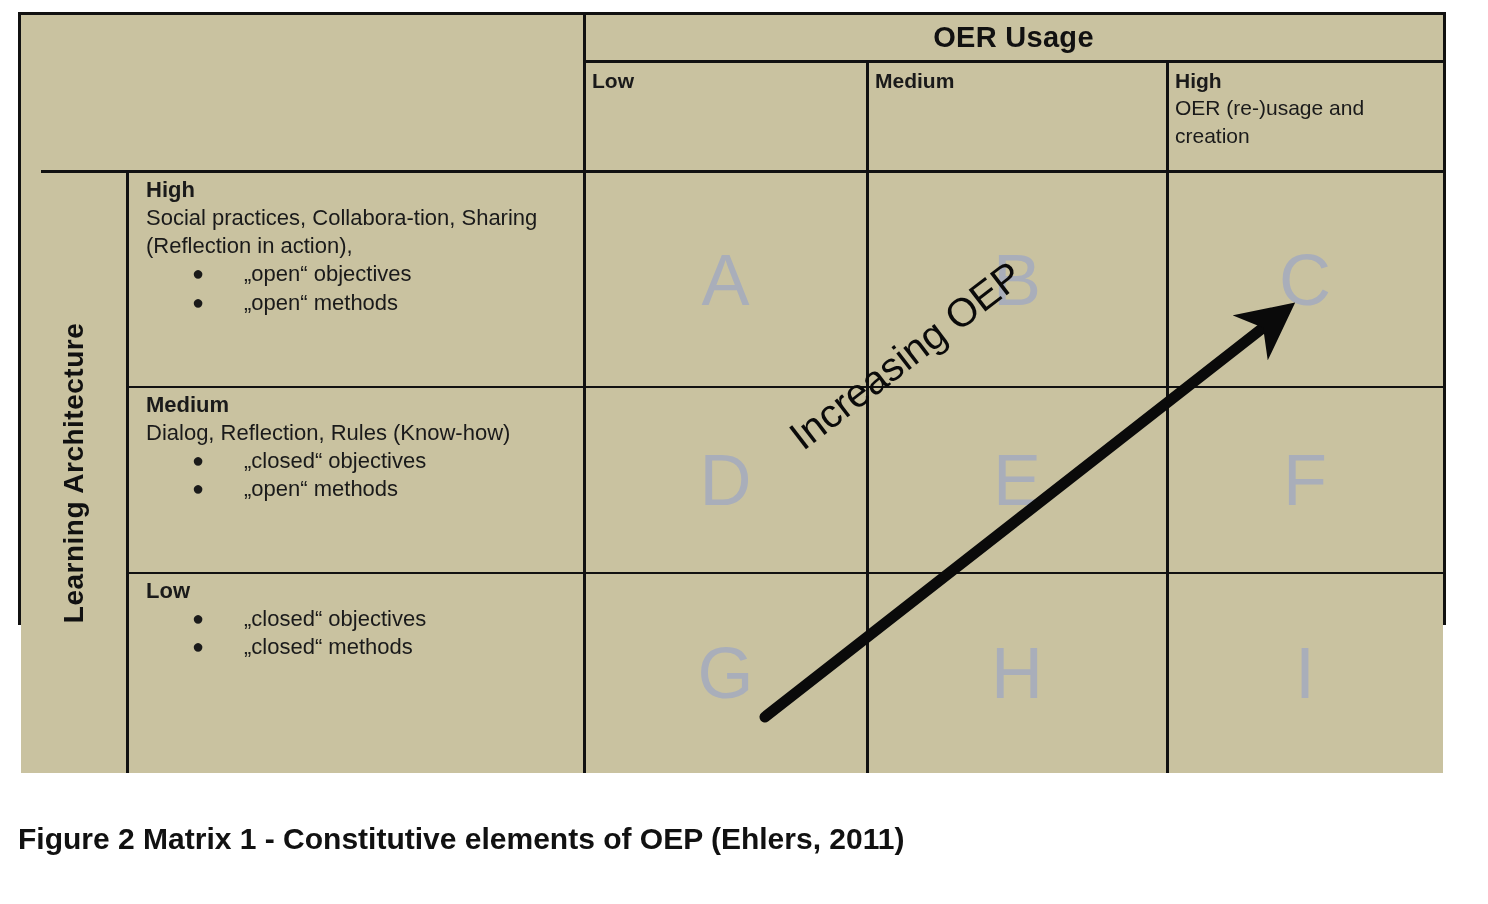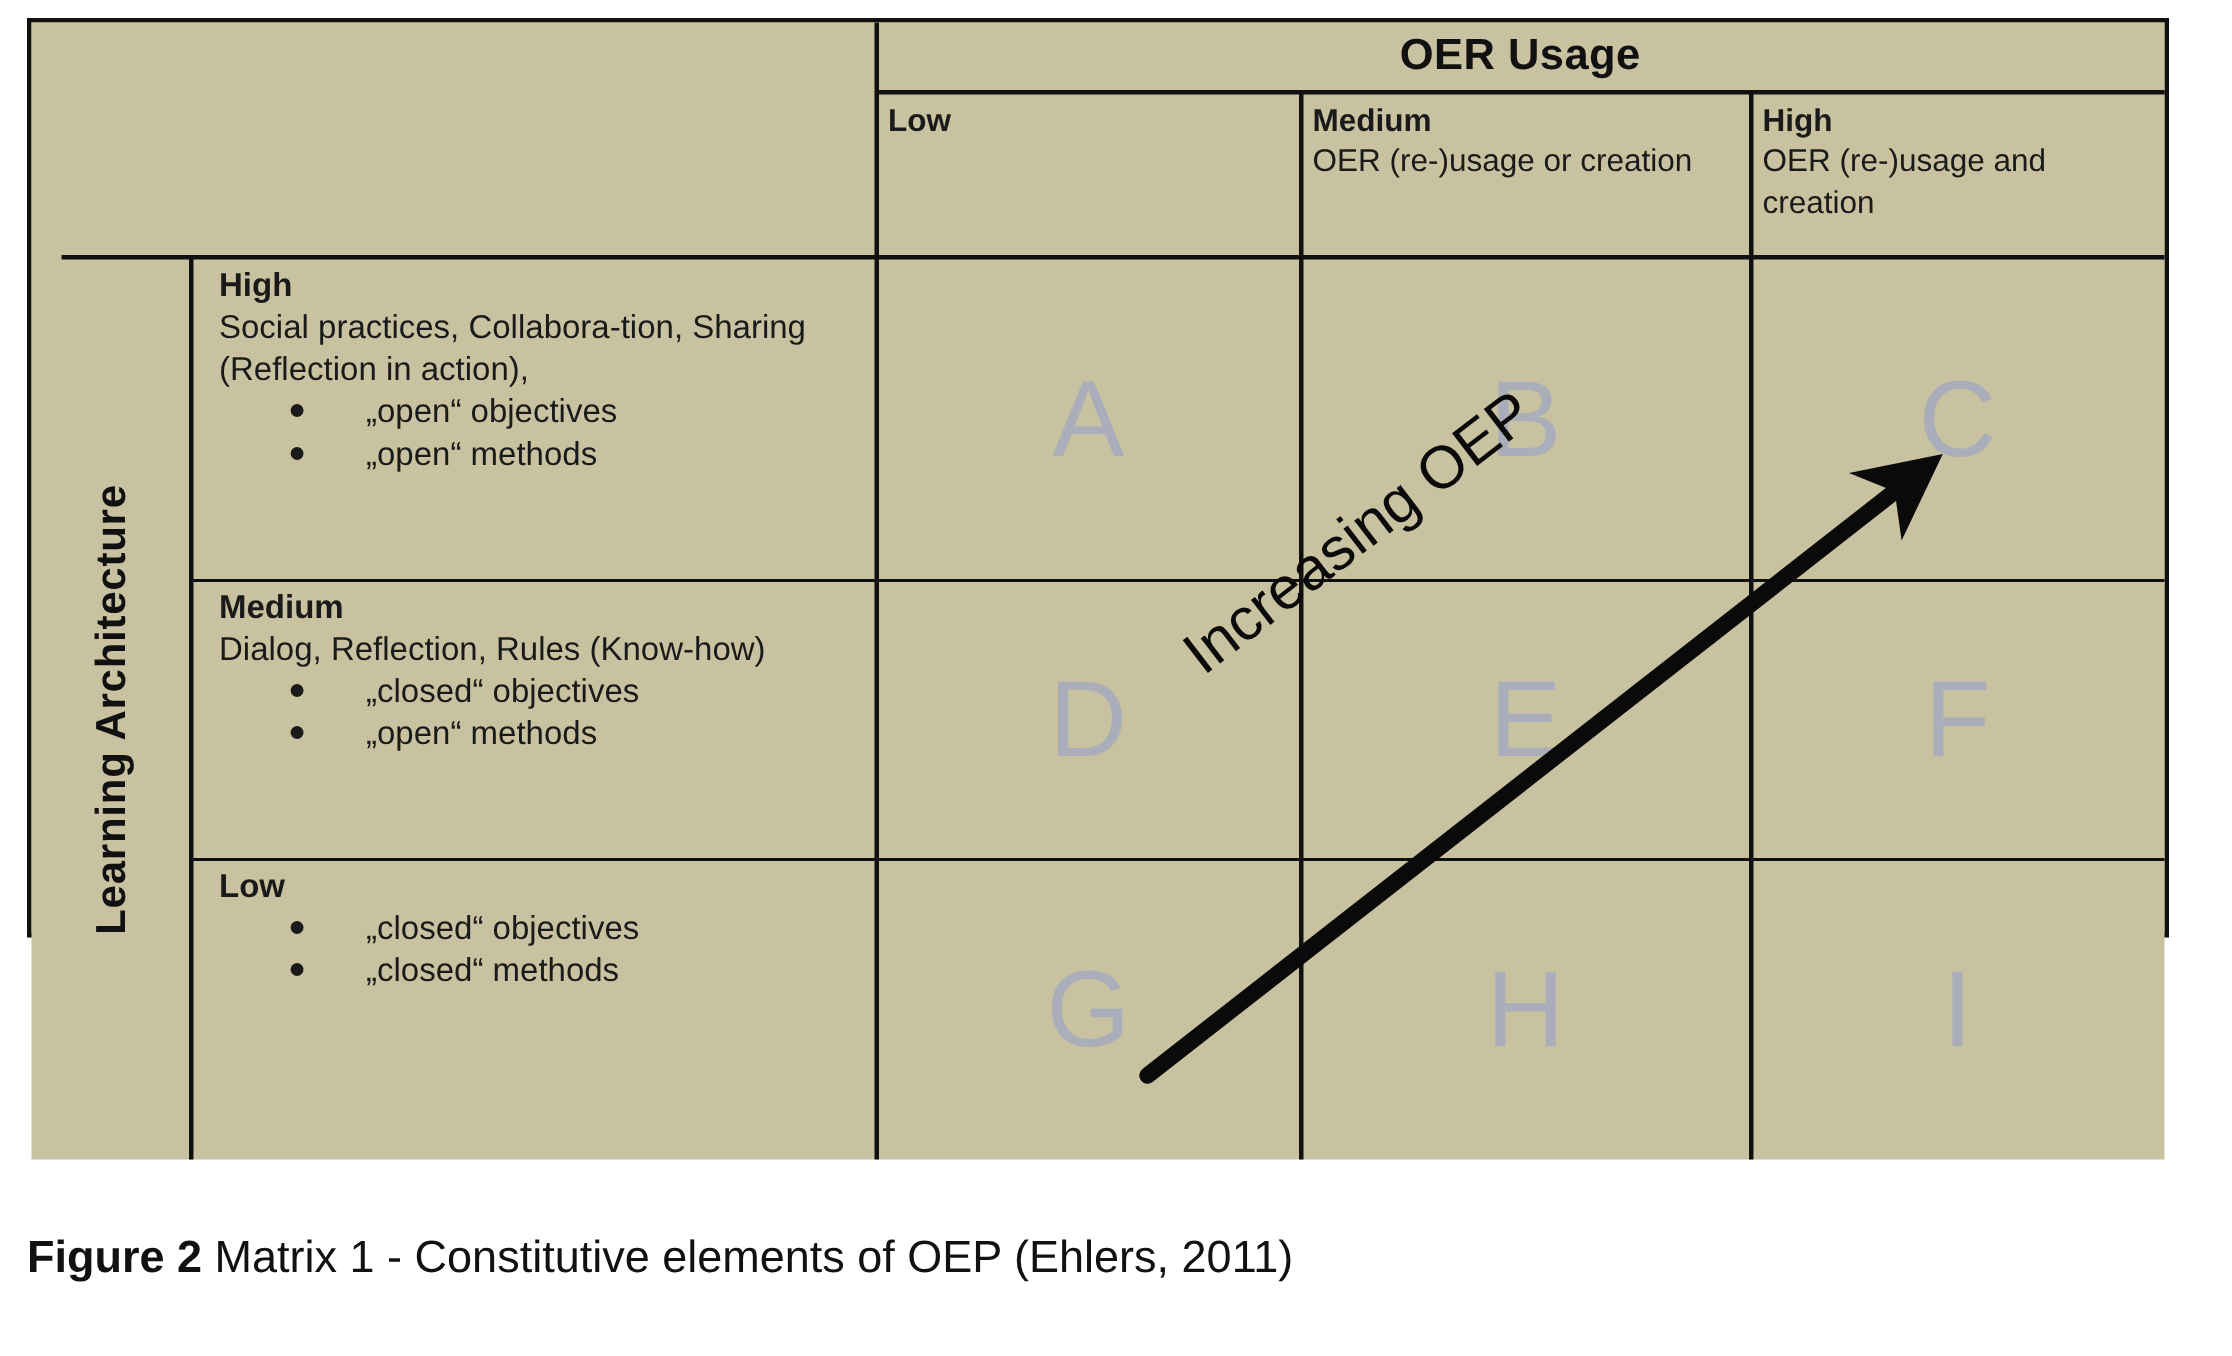--- a/index.html
+++ b/index.html
@@ -173,39 +173,38 @@
   
   .caption {
     position: absolute;
     left: 18px;
     top: 822px;
     font-size: 30px;
     color: #111111;
     white-space: nowrap;
   }
   .caption .cap-bold { font-weight: bold; margin-top: 43px; }
-  .caption .cap-rest { font-weight: normal; }
+  .caption .cap-rest { font-weight: bold; }
 </style>
 </head>
 <body>
 
 <div id="figure-root">
 
   <div class="matrix-wrap">
 
     <div class="cell corner-blank"></div>
 
     <div class="cell oer-title">OER Usage</div>
 
     <div class="cell colhead colhead-low">
       <span class="ch-title">Low</span>
     </div>
     <div class="cell colhead colhead-medium">
       <span class="ch-title">Medium</span>
-      <span class="ch-sub">OER (re-)usage  or creation</span>
     </div>
     <div class="cell colhead colhead-high">
       <span class="ch-title">High</span>
       <span class="ch-sub">OER (re-)usage and creation</span>
     </div>
 
     <div class="cell axis-label-cell">
       <span class="axis-label-text">Learning Architecture</span>
     </div>
 

